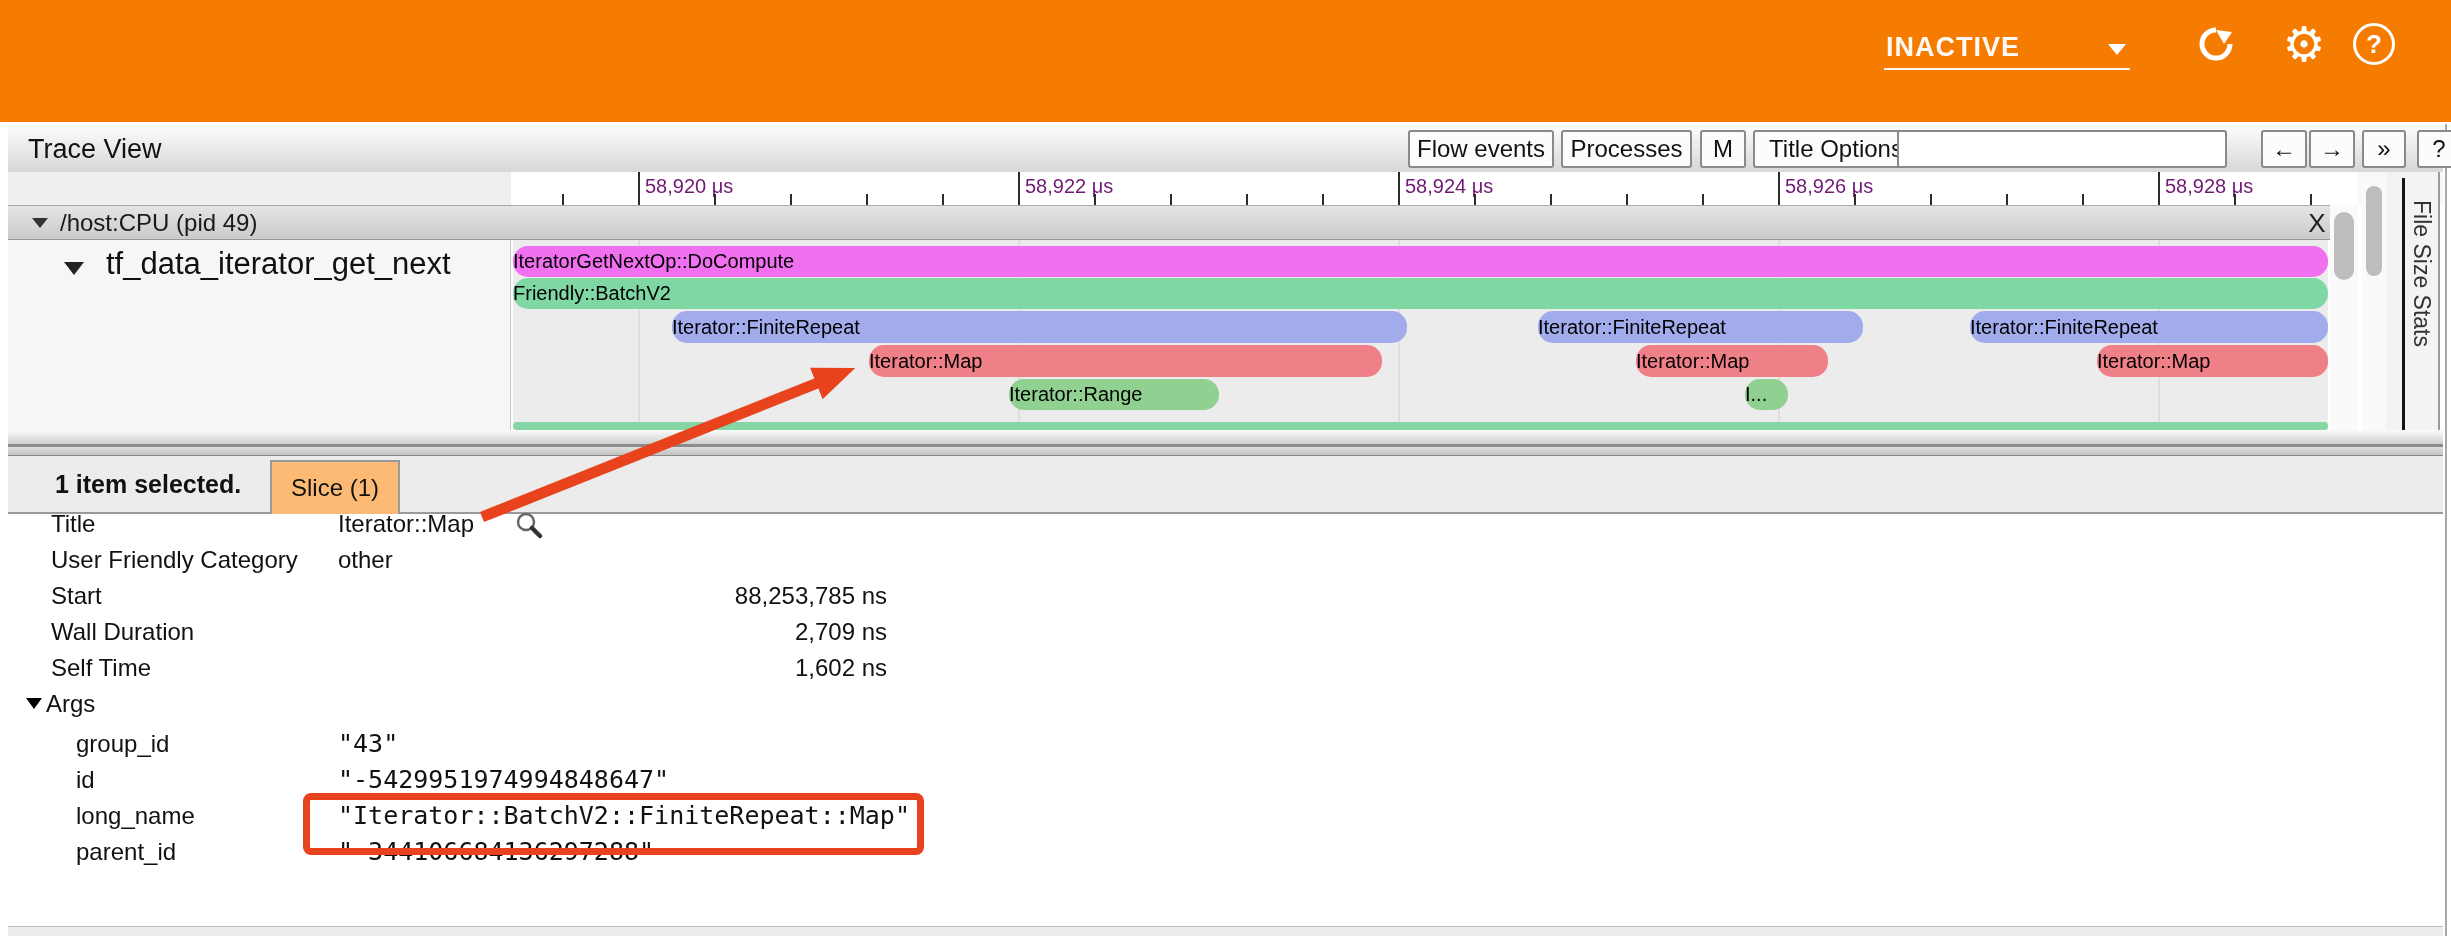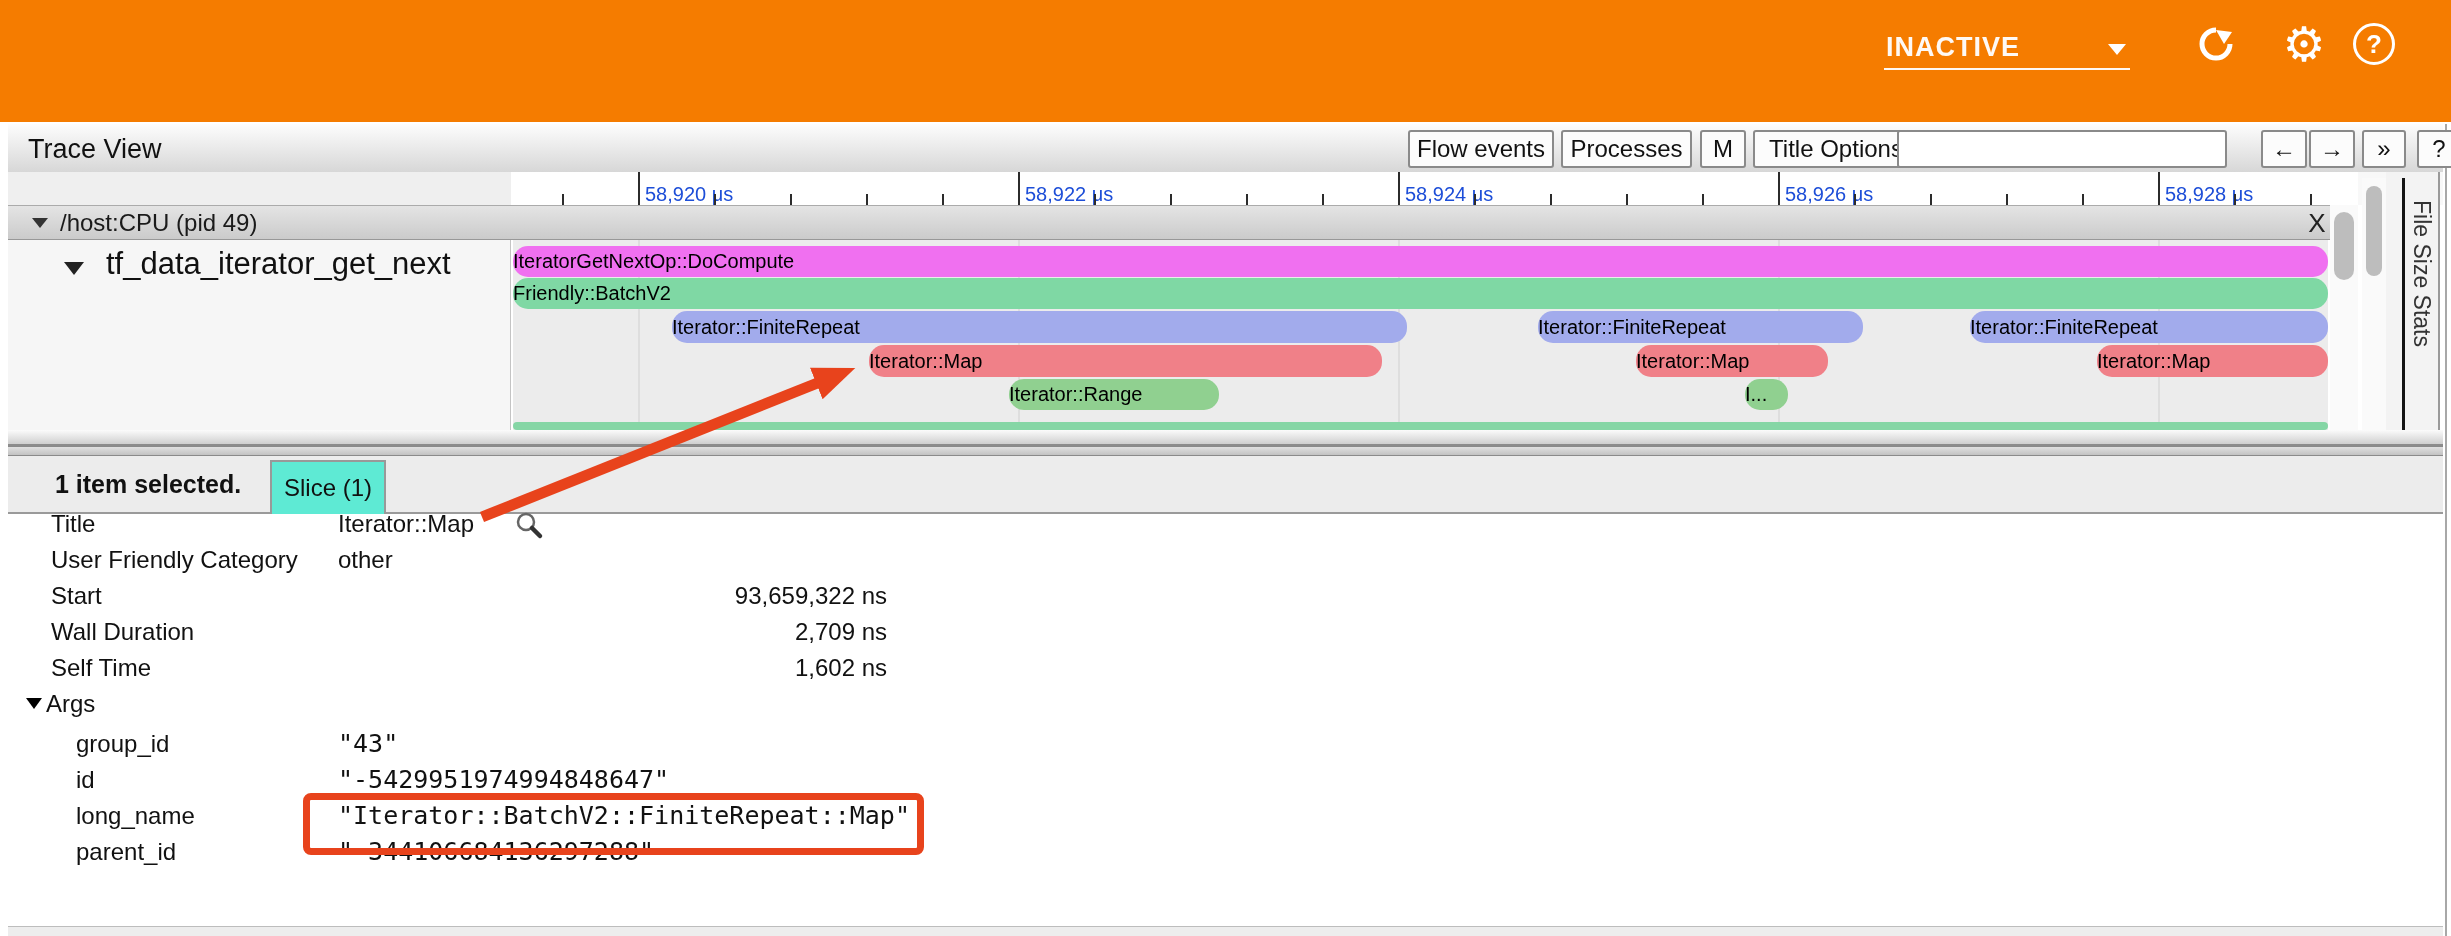--- a/index.html
+++ b/index.html
@@ -39,21 +39,21 @@
            font-family:"Liberation Sans",sans-serif;}
 
   
   .ruler-left{position:absolute;left:8px;top:172px;width:503px;height:33px;background:#efefef;
               border-bottom:1px solid #b5b5b5;}
   .ruler-scale{position:absolute;left:511px;top:172px;width:1847px;height:33px;background:#ffffff;
                border-bottom:2px solid #3c3c3c;overflow:hidden;}
   .ruler-right{position:absolute;left:2358px;top:172px;width:85px;height:33px;background:#f8f8f8;}
   .tick-major{position:absolute;top:0;width:2px;height:33px;background:#2b2b2b;}
   .tick-minor{position:absolute;top:22px;width:2px;height:11px;background:#2b2b2b;}
-  .tick-label{position:absolute;top:11px;font-size:20px;color:#1d4ed8;white-space:nowrap;}
+  .tick-label{position:absolute;top:3px;font-size:20px;color:#701a75;white-space:nowrap;}
 
   
   .proc-row{position:absolute;left:8px;top:205px;width:2350px;height:35px;
             background:linear-gradient(#e4e4e4,#cbcbcb);border-top:1px solid #ababab;
             border-bottom:1px solid #989898;box-sizing:border-box;}
   .proc-tri{position:absolute;left:24px;top:12px;width:0;height:0;
             border-left:8px solid transparent;border-right:8px solid transparent;
             border-top:10px solid #333;}
   .proc-label{position:absolute;left:52px;top:3px;font-size:24px;color:#1a1a1a;}
   .proc-close{position:absolute;left:2292px;top:2px;width:34px;height:30px;font-size:26px;
@@ -92,21 +92,21 @@
                  background:linear-gradient(#fbfbfb,#cfcfcf);border-bottom:2px solid #8c8c8c;
                  box-sizing:border-box;}
   .splitter{position:absolute;left:8px;top:446px;width:2435px;height:10px;
             background:linear-gradient(#e0e0e0,#c2c2c2);border-top:1px solid #8a8a8a;
             border-bottom:1px solid #8a8a8a;box-sizing:border-box;cursor:row-resize;}
 
   
   .an-header{position:absolute;left:8px;top:456px;width:2435px;height:58px;background:#ececec;
              border-bottom:2px solid #9a9a9a;box-sizing:border-box;}
   .sel-status{position:absolute;left:55px;top:470px;font-size:25px;font-weight:bold;color:#111;}
-  .slice-tab{position:absolute;left:270px;top:460px;width:116px;height:54px;background:#5eead4;
+  .slice-tab{position:absolute;left:270px;top:460px;width:130px;height:54px;background:#fdba74;
              border:2px solid #999;border-bottom:none;box-sizing:border-box;display:flex;
              align-items:center;justify-content:center;font-size:24px;color:#111;cursor:pointer;}
   .an-content{position:absolute;left:8px;top:514px;width:2435px;height:412px;background:#ffffff;}
 
   .drow{position:absolute;left:8px;height:36px;line-height:36px;font-size:24px;color:#111;}
   .dlabel{position:absolute;left:43px;white-space:nowrap;}
   .dlabel.arg{left:68px;}
   .dval{position:absolute;left:330px;white-space:nowrap;}
   .dval.num{left:330px;width:549px;text-align:right;}
   .dval.mono{font-family:"DejaVu Sans Mono",monospace;font-size:25px;}
@@ -269,21 +269,21 @@
       <circle cx="12" cy="12" r="8" fill="none" stroke="#666" stroke-width="2.5"></circle>
       <line x1="18" y1="18" x2="26" y2="26" stroke="#333" stroke-width="4.5" stroke-linecap="round"></line>
     </svg>
   </div>
   <div class="drow" style="top:542px;">
     <span class="dlabel">User Friendly Category</span>
     <span class="dval">other</span>
   </div>
   <div class="drow" style="top:578px;">
     <span class="dlabel">Start</span>
-    <span class="dval num">93,659,322 ns</span>
+    <span class="dval num">88,253,785 ns</span>
   </div>
   <div class="drow" style="top:614px;">
     <span class="dlabel">Wall Duration</span>
     <span class="dval num">2,709 ns</span>
   </div>
   <div class="drow" style="top:650px;">
     <span class="dlabel">Self Time</span>
     <span class="dval num">1,602 ns</span>
   </div>
   <div class="drow" style="top:686px;">

